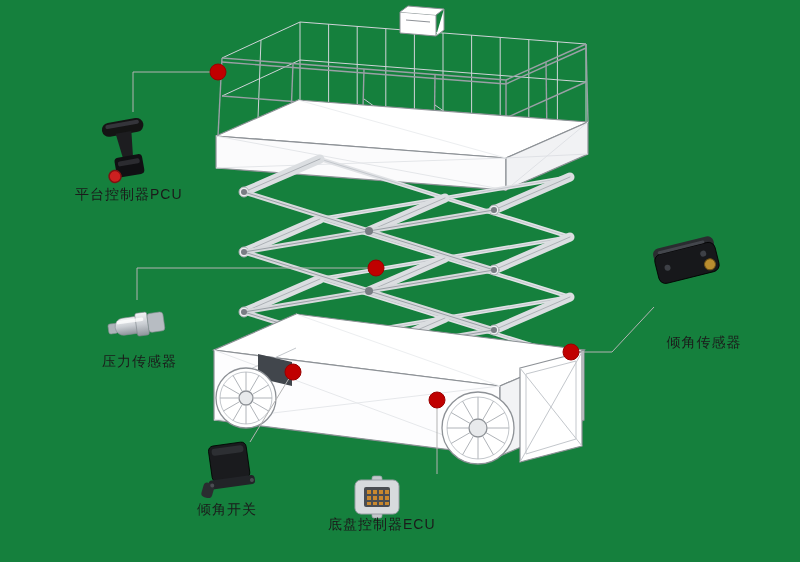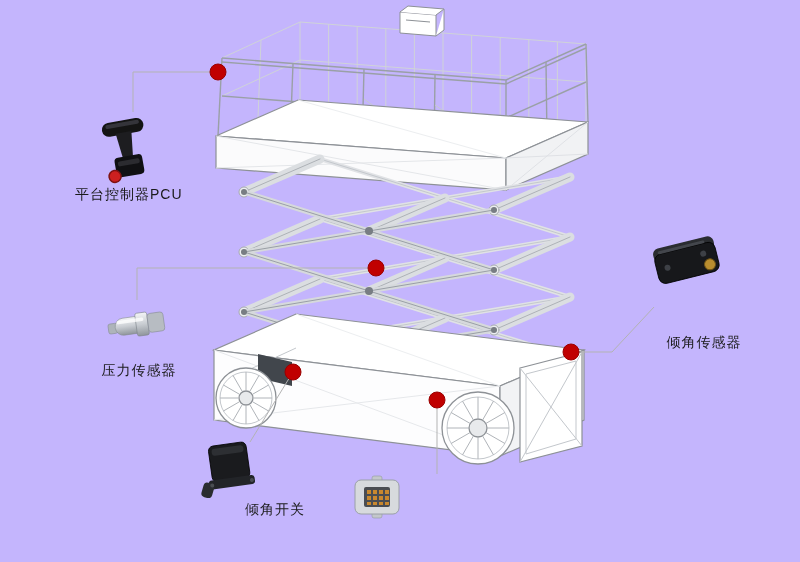--- a/index.html
+++ b/index.html
@@ -1,17 +1,17 @@
 <!DOCTYPE html>
 <html><head>
 <meta charset="utf-8">
 <style>
   html,body{margin:0;padding:0;background:#ffffff;}
   #stage{
-    position:relative;width:800px;height:562px;overflow:hidden;background:#c4b5fd;
+    position:relative;width:800px;height:562px;overflow:hidden;background:#15803d;
     font-family:"Liberation Sans","DejaVu Sans",sans-serif;
   }
   #lift-svg{position:absolute;left:0;top:0;}
   .label{
     position:absolute;font-size:14px;color:#1b1b1b;letter-spacing:1px;
     white-space:nowrap;text-align:center;
   }
   .device{position:absolute;}
 </style>
 </head>
@@ -316,20 +316,21 @@
         <rect x="17" y="28" width="4" height="3"></rect>
           <rect x="23" y="28" width="4" height="3"></rect>
           <rect x="29" y="28" width="4" height="3"></rect>
           <rect x="35" y="28" width="4" height="3"></rect>
       </g>
     </svg>
   </div>
 
   <div class="label" style="left:75px;top:186px;width:104px;">平台控制器PCU</div>
 
-  <div class="label" style="left:101px;top:362px;width:76px;">压力传感器</div>
-
-  <div class="label" style="left:196px;top:501px;width:62px;margin-left:48px;">倾角开关</div>
-
+  <div class="label" style="left:101px;top:353px;width:76px;text-align:right;">压力传感器</div>
+
+  <div class="label" style="left:196px;top:501px;width:62px;">倾角开关</div>
+
+  <div class="label" style="left:328px;top:516px;width:106px;">底盘控制器ECU</div>
 
   <div class="label" style="left:666px;top:298px;width:76px;margin-top:36px;">倾角传感器</div>
 
 </div>
 
 </body></html>

